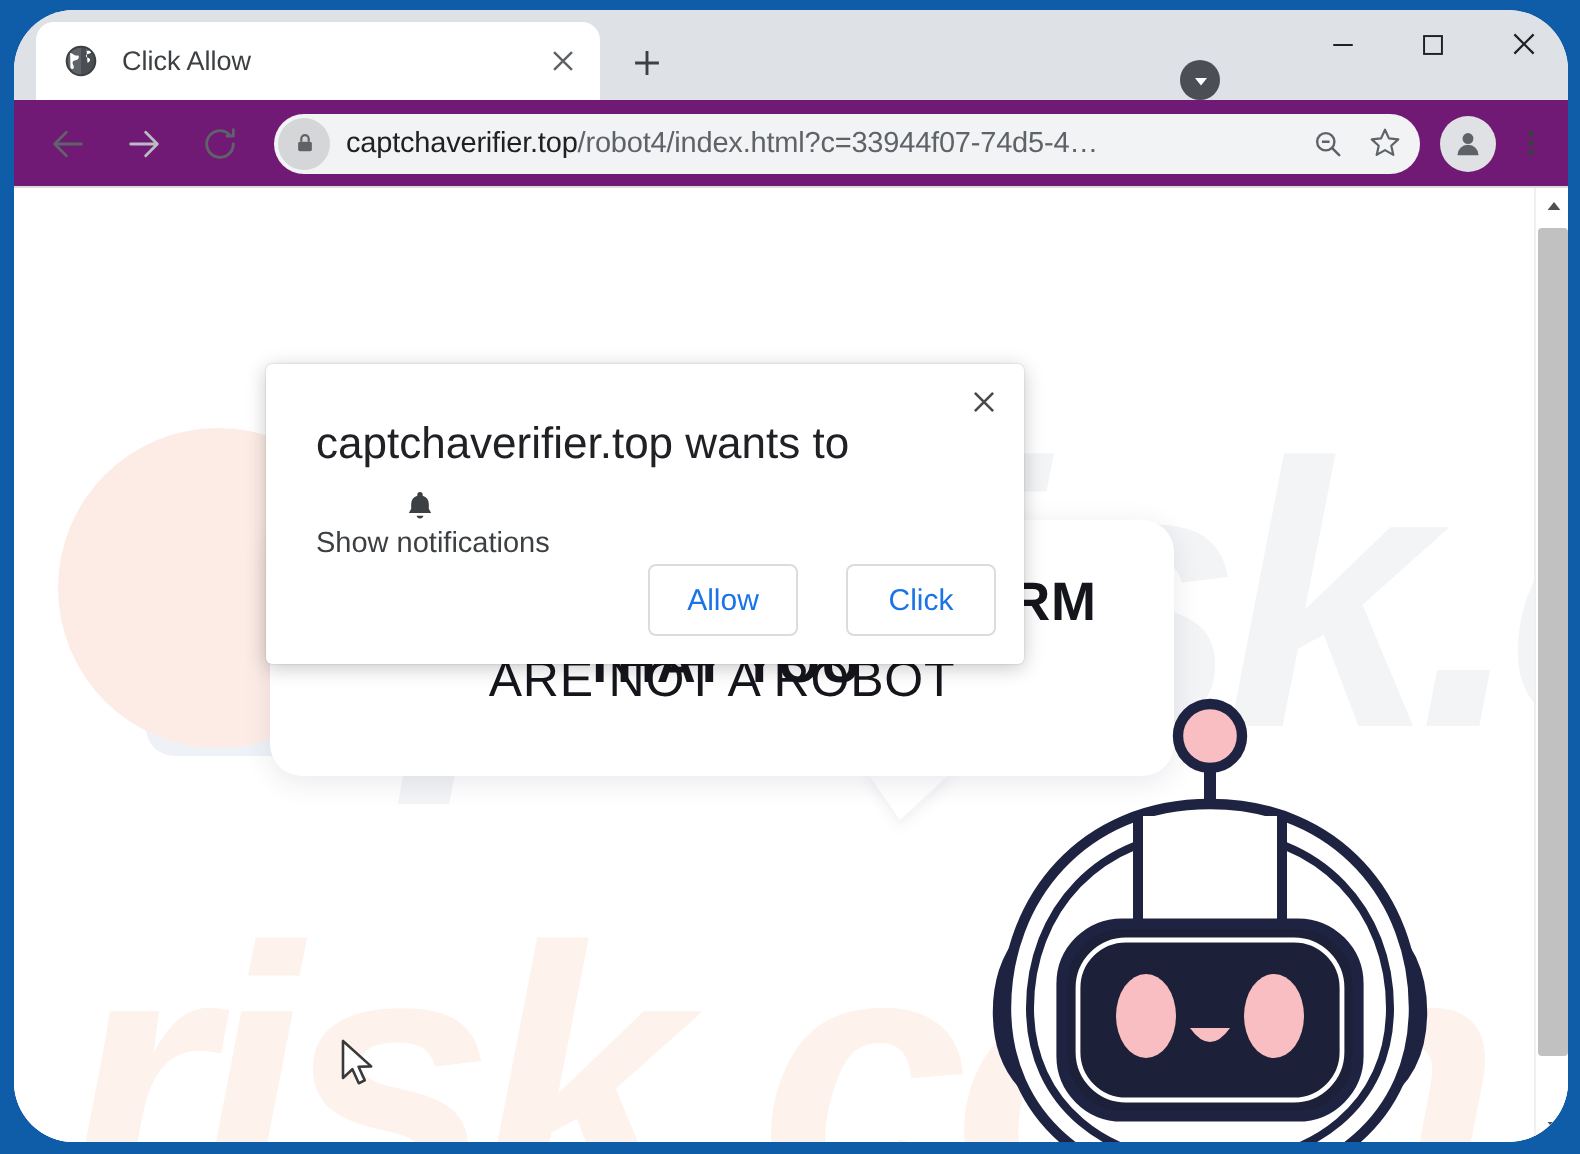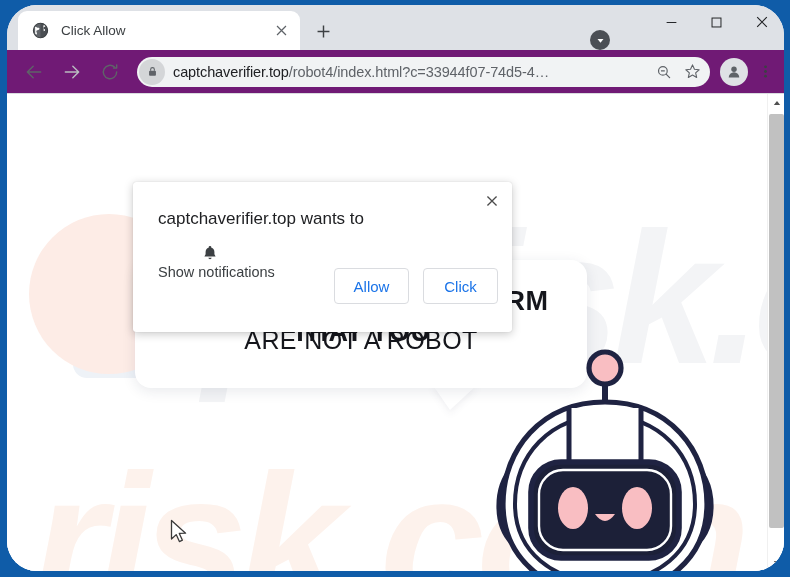--- a/index.html
+++ b/index.html
@@ -276,42 +276,42 @@
   #perm-close {
     position: absolute;
     right: 7px; top: 6px;
     width: 26px; height: 26px;
     display: flex; align-items: center; justify-content: center;
     color: #4a4a4a;
   }
   #perm-title {
     position: absolute;
     left: 25px; top: 27px;
-    font-size: 17px;
+    font-size: 22px;
     color: #202124;
   }
   #perm-row {
     position: absolute;
     left: 25px; top: 60px;
     display: flex; align-items: center; flex-direction: column;
   }
   #perm-bell {
     width: 22px; height: 22px;
     margin-right: 12px;
     display: flex; align-items: center; justify-content: center;
     color: #3c4043;
   }
   #perm-permtext {
     font-size: 14.5px;
     color: #3c4043;
   }
   #perm-actions {
     position: absolute;
-    right: 14px; bottom: 28px;
-    display: flex; gap: 14px;
+    right: 14px; bottom: 14px;
+    display: flex; gap: 24px;
   }
   .perm-btn {
     min-width: 75px; height: 36px;
     padding: 0 16px;
     border: 1px solid #dadce0;
     border-radius: 4px;
     background: #ffffff;
     color: #1a73e8;
     font-size: 15px;
     font-family: "Liberation Sans", sans-serif;

